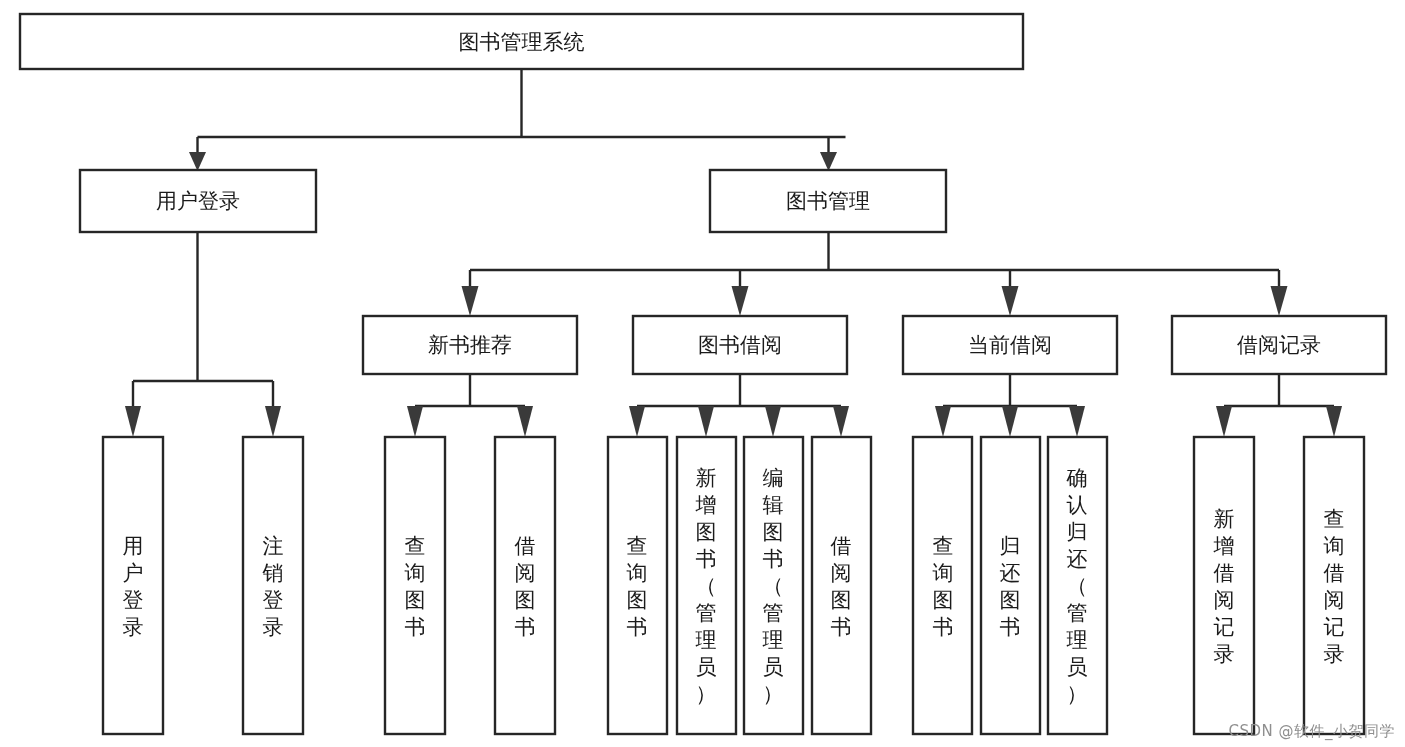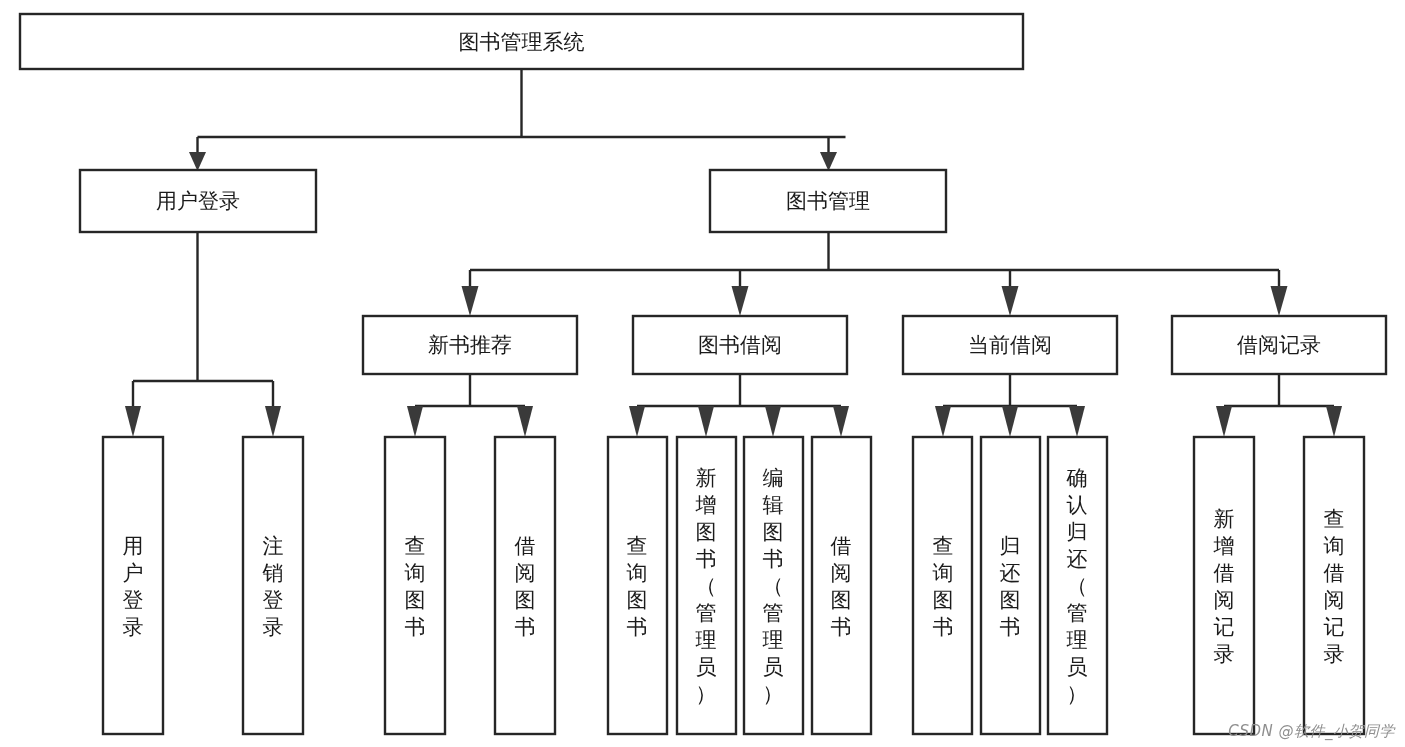--- a/index.html
+++ b/index.html
@@ -61,21 +61,20 @@
   }
   .watermark-text {
     position: absolute;
     right: 10px;
     bottom: 6px;
     font-family: "DejaVu Sans", "Liberation Sans", sans-serif;
     font-size: 15px;
     color: #8f8f8f;
     letter-spacing: 0.5px;
     user-select: none;
-    font-style: italic;
   }
 </style>
 </head>
 <body>
 
 <div id="diagram-root">
 
   <svg class="diagram-canvas" viewBox="0 0 1405 747" xmlns="http://www.w3.org/2000/svg">
 
     <g>

